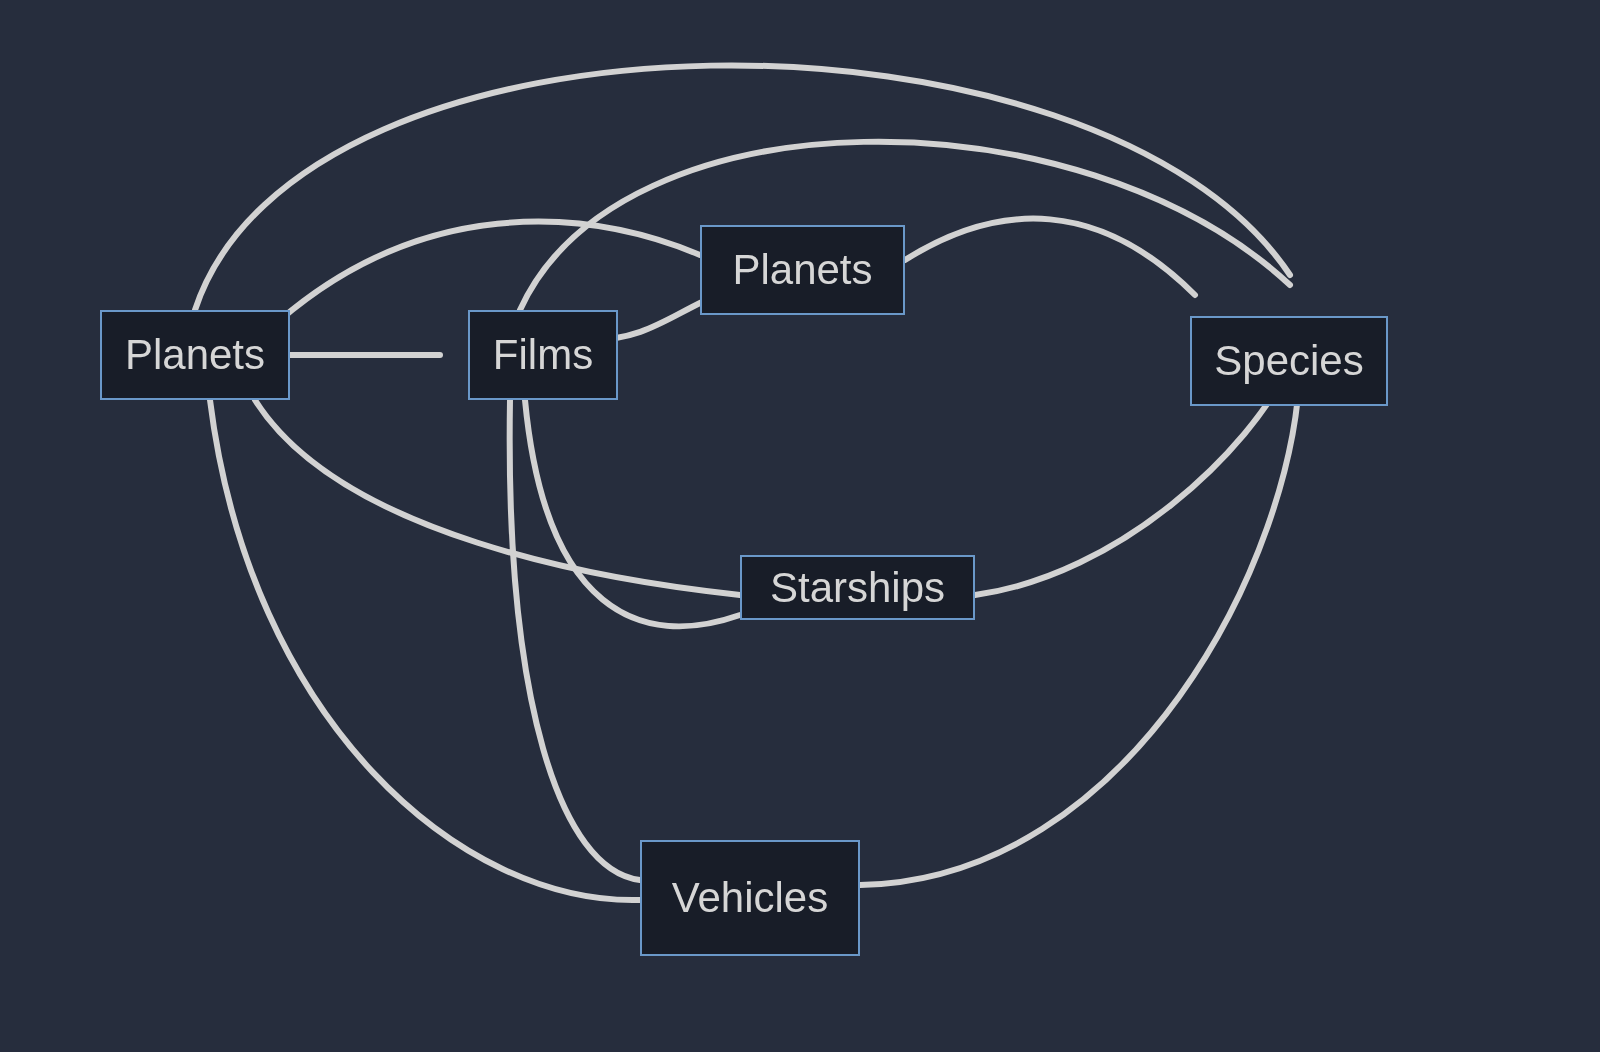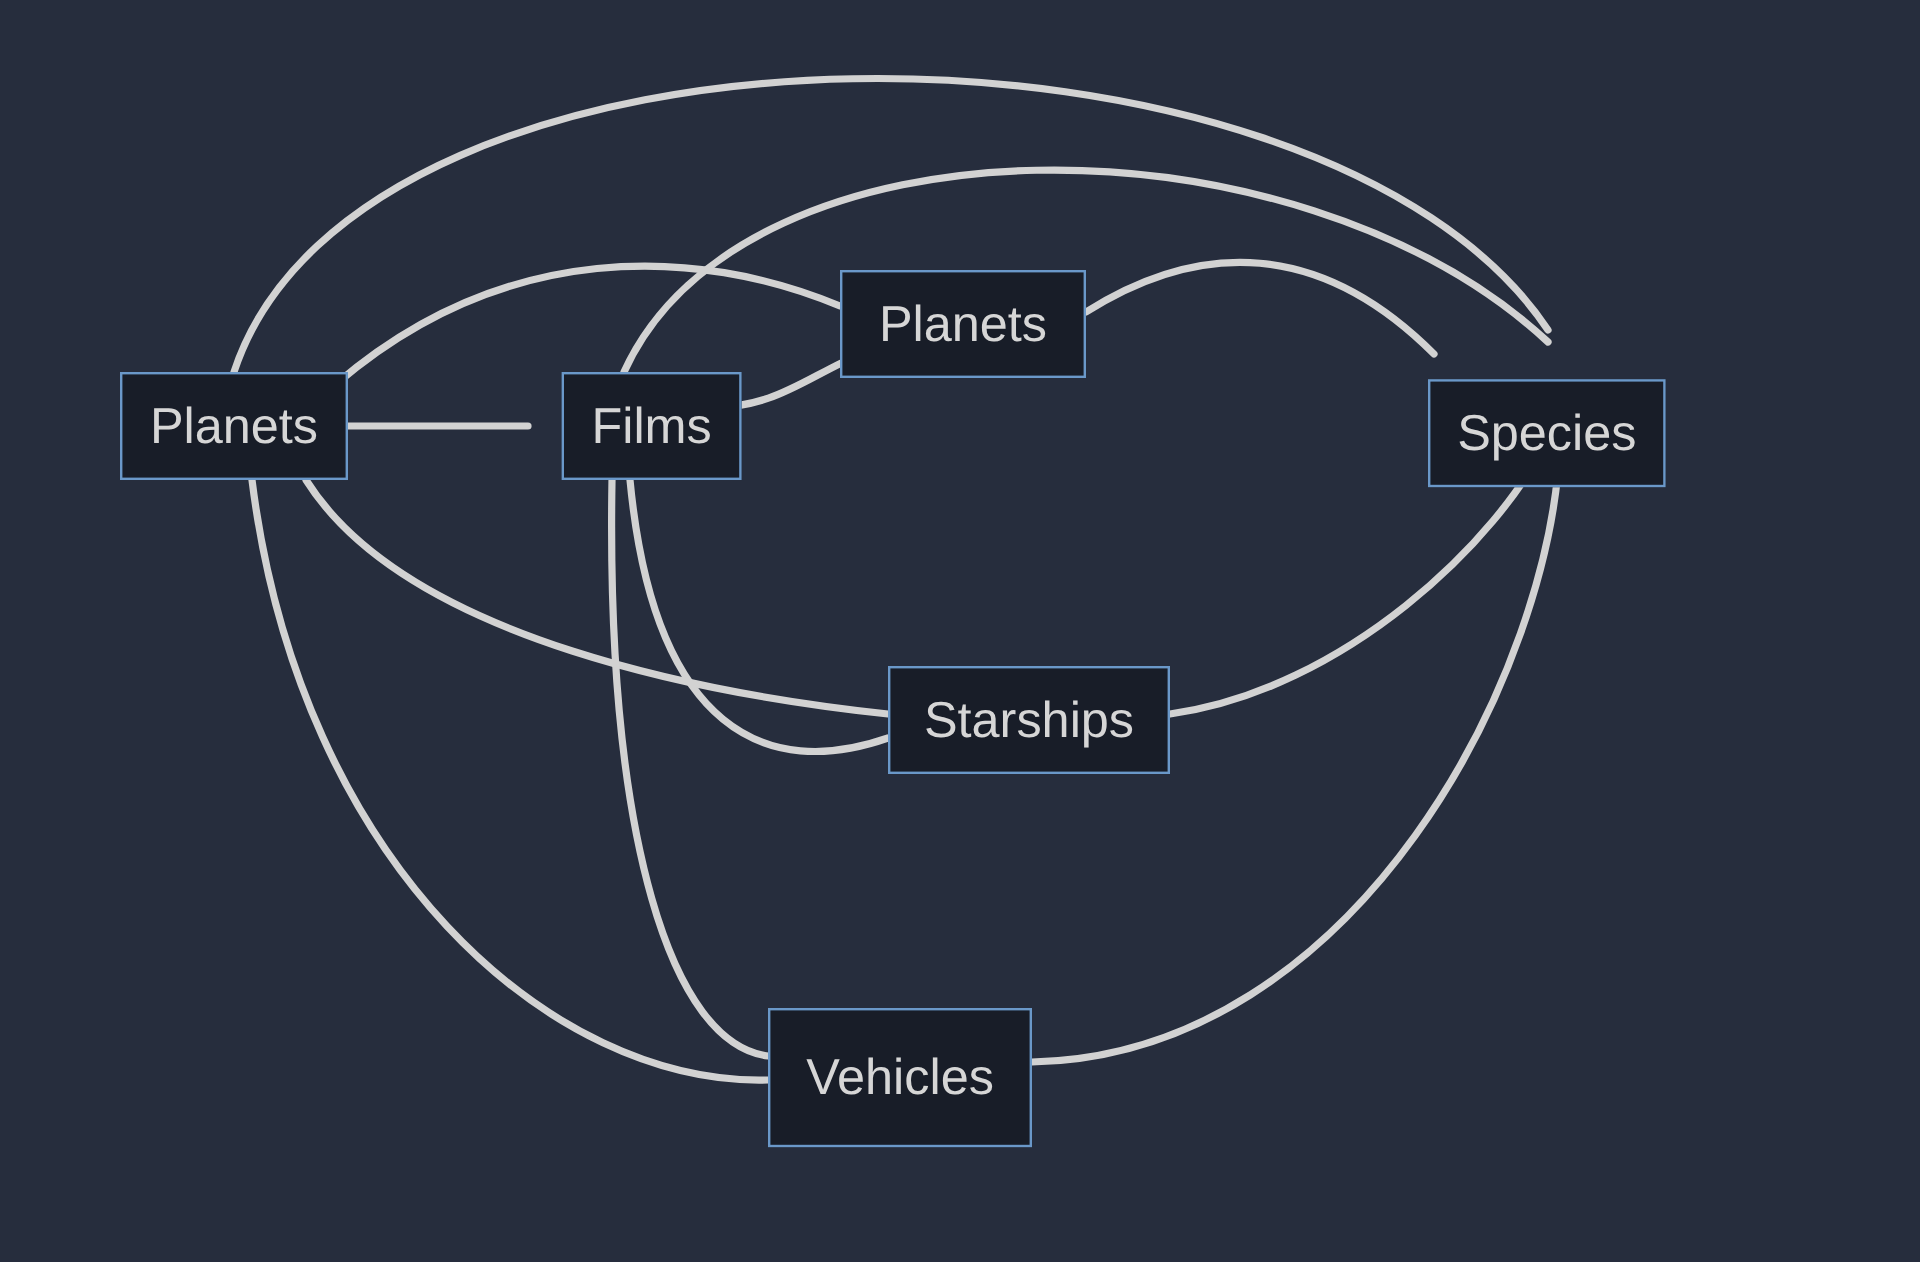--- a/index.html
+++ b/index.html
@@ -78,21 +78,21 @@
   </div>
 
   <div class="node" style="left:440px; top:310px; width:150px; height:90px;margin-left:28px;">
     <span>Films</span>
   </div>
 
   <div class="node" style="left:700px; top:225px; width:205px; height:90px;">
     <span>Planets</span>
   </div>
 
-  <div class="node" style="left:740px; top:555px; width:235px; height:90px;">
+  <div class="node" style="left:740px; top:555px; width:235px; height:65px;">
     <span>Starships</span>
   </div>
 
   <div class="node" style="left:640px; top:840px; width:220px; height:116px;">
     <span>Vehicles</span>
   </div>
 
   <div class="node" style="left:1190px; top:275px; width:198px; height:90px;margin-top:41px;">
     <span>Species</span>
   </div>

